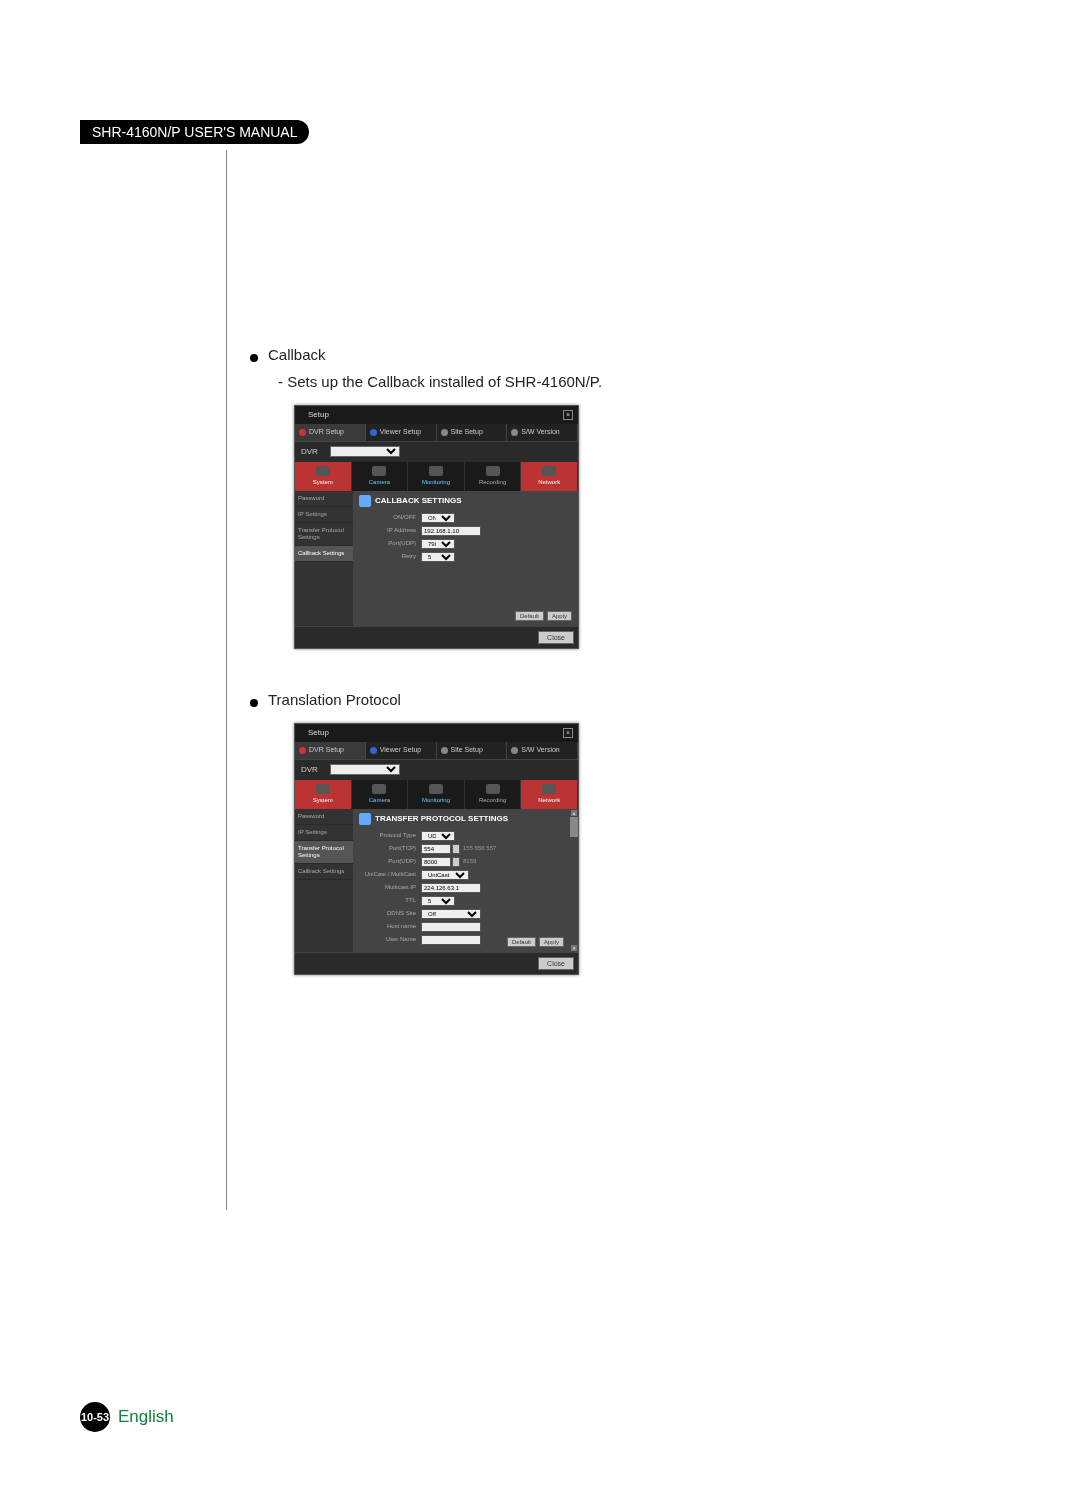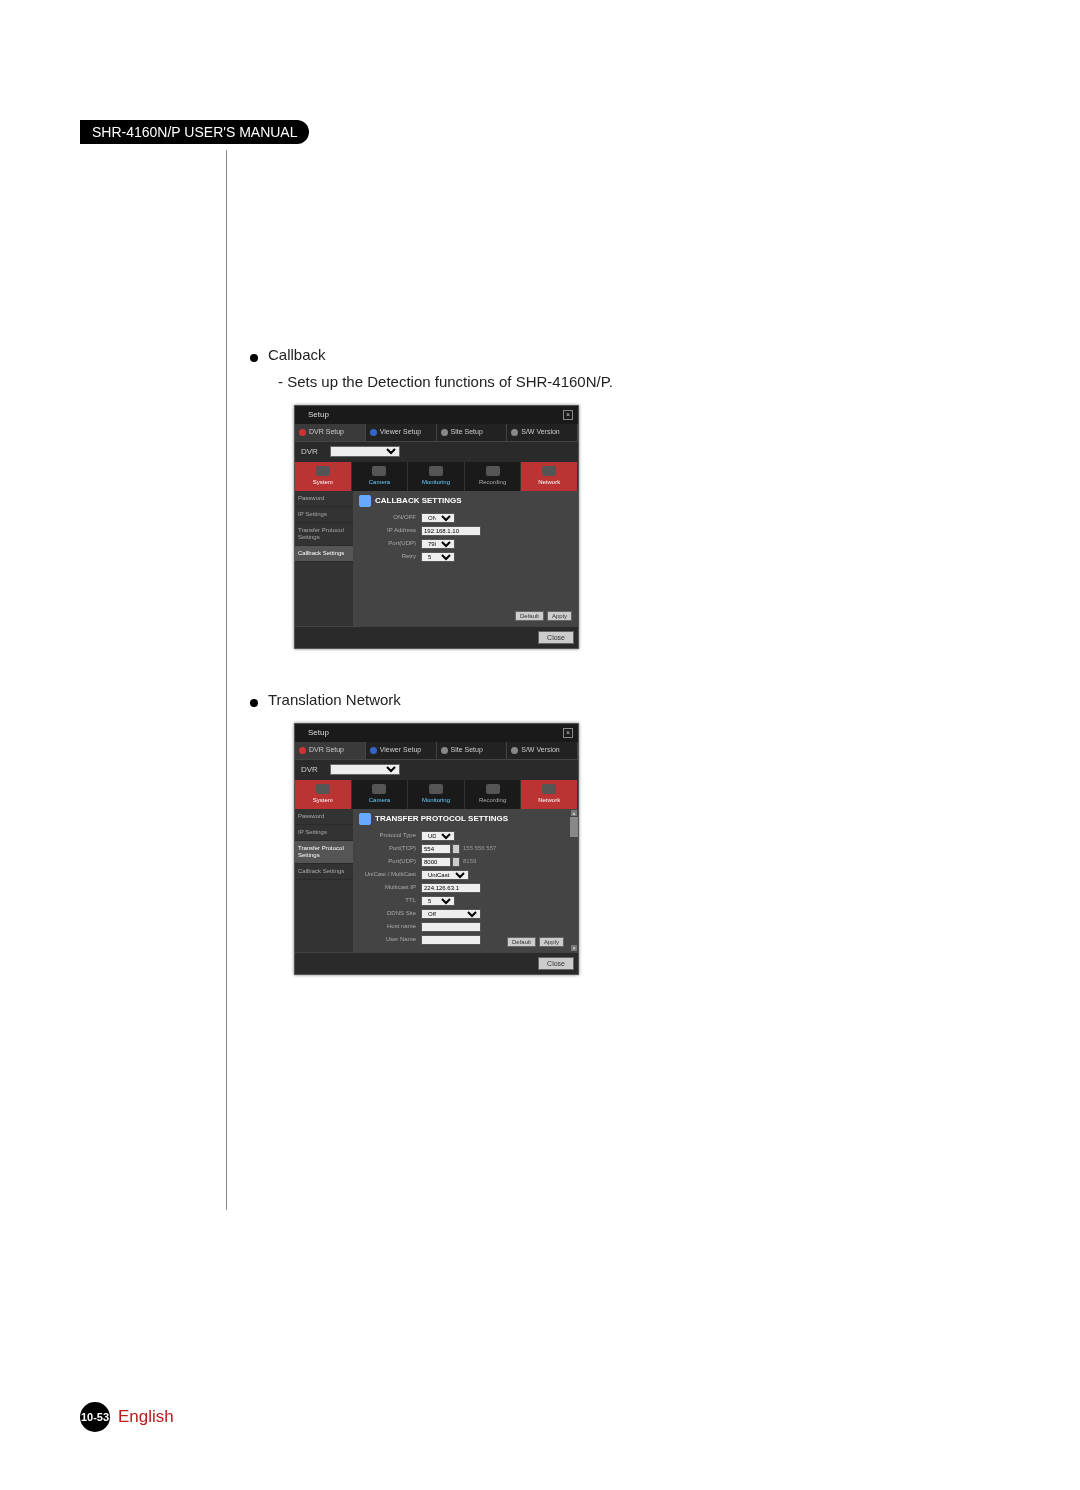--- a/index.html
+++ b/index.html
@@ -208,38 +208,38 @@
     display: flex;
     align-items: center;
     gap: 8px;
   }
   .pn-circle {
     width: 30px; height: 30px; border-radius: 50%;
     background: #000; color: #fff;
     display: flex; align-items: center; justify-content: center;
     font-size: 11px; font-weight: bold;
   }
-  .pn-text { font-size: 17px; color: #b91c1c; }
+  .pn-text { font-size: 17px; color: #15803d; }
 </style>
 </head>
 <body>
 
 <div class="page">
 
   <div class="header-bar">SHR-4160N/P USER'S MANUAL</div>
   <div class="vline"></div>
 
   <div class="content">
 
     <div class="section">
       <div class="bullet-row">
         <span class="bullet-dot"></span>
         <span class="bullet-title">Callback</span>
       </div>
-      <div class="sub-line">- Sets up the Detection functions of SHR-4160N/P.</div>
+      <div class="sub-line">- Sets up the Callback installed of SHR-4160N/P.</div>
 
       <div class="screenshot-wrap">
         <div class="setup-dialog">
           <div class="dlg-titlebar">
             <span class="dlg-titlebar-title">Setup</span>
             <span class="close-x">×</span>
           </div>
           <div class="top-tabs">
             <div class="top-tab active">
                 <span class="icon-dot icon-red"></span>
@@ -306,21 +306,21 @@
           <div class="dlg-footer">
             <button class="footer-btn">Close</button>
           </div>
         </div>
       </div>
     </div>
 
     <div class="section">
       <div class="bullet-row">
         <span class="bullet-dot"></span>
-        <span class="bullet-title">Translation Network</span>
+        <span class="bullet-title">Translation Protocol</span>
       </div>
 
       <div class="screenshot-wrap">
         <div class="setup-dialog">
           <div class="dlg-titlebar">
             <span class="dlg-titlebar-title">Setup</span>
             <span class="close-x">×</span>
           </div>
           <div class="top-tabs">
             <div class="top-tab active">

